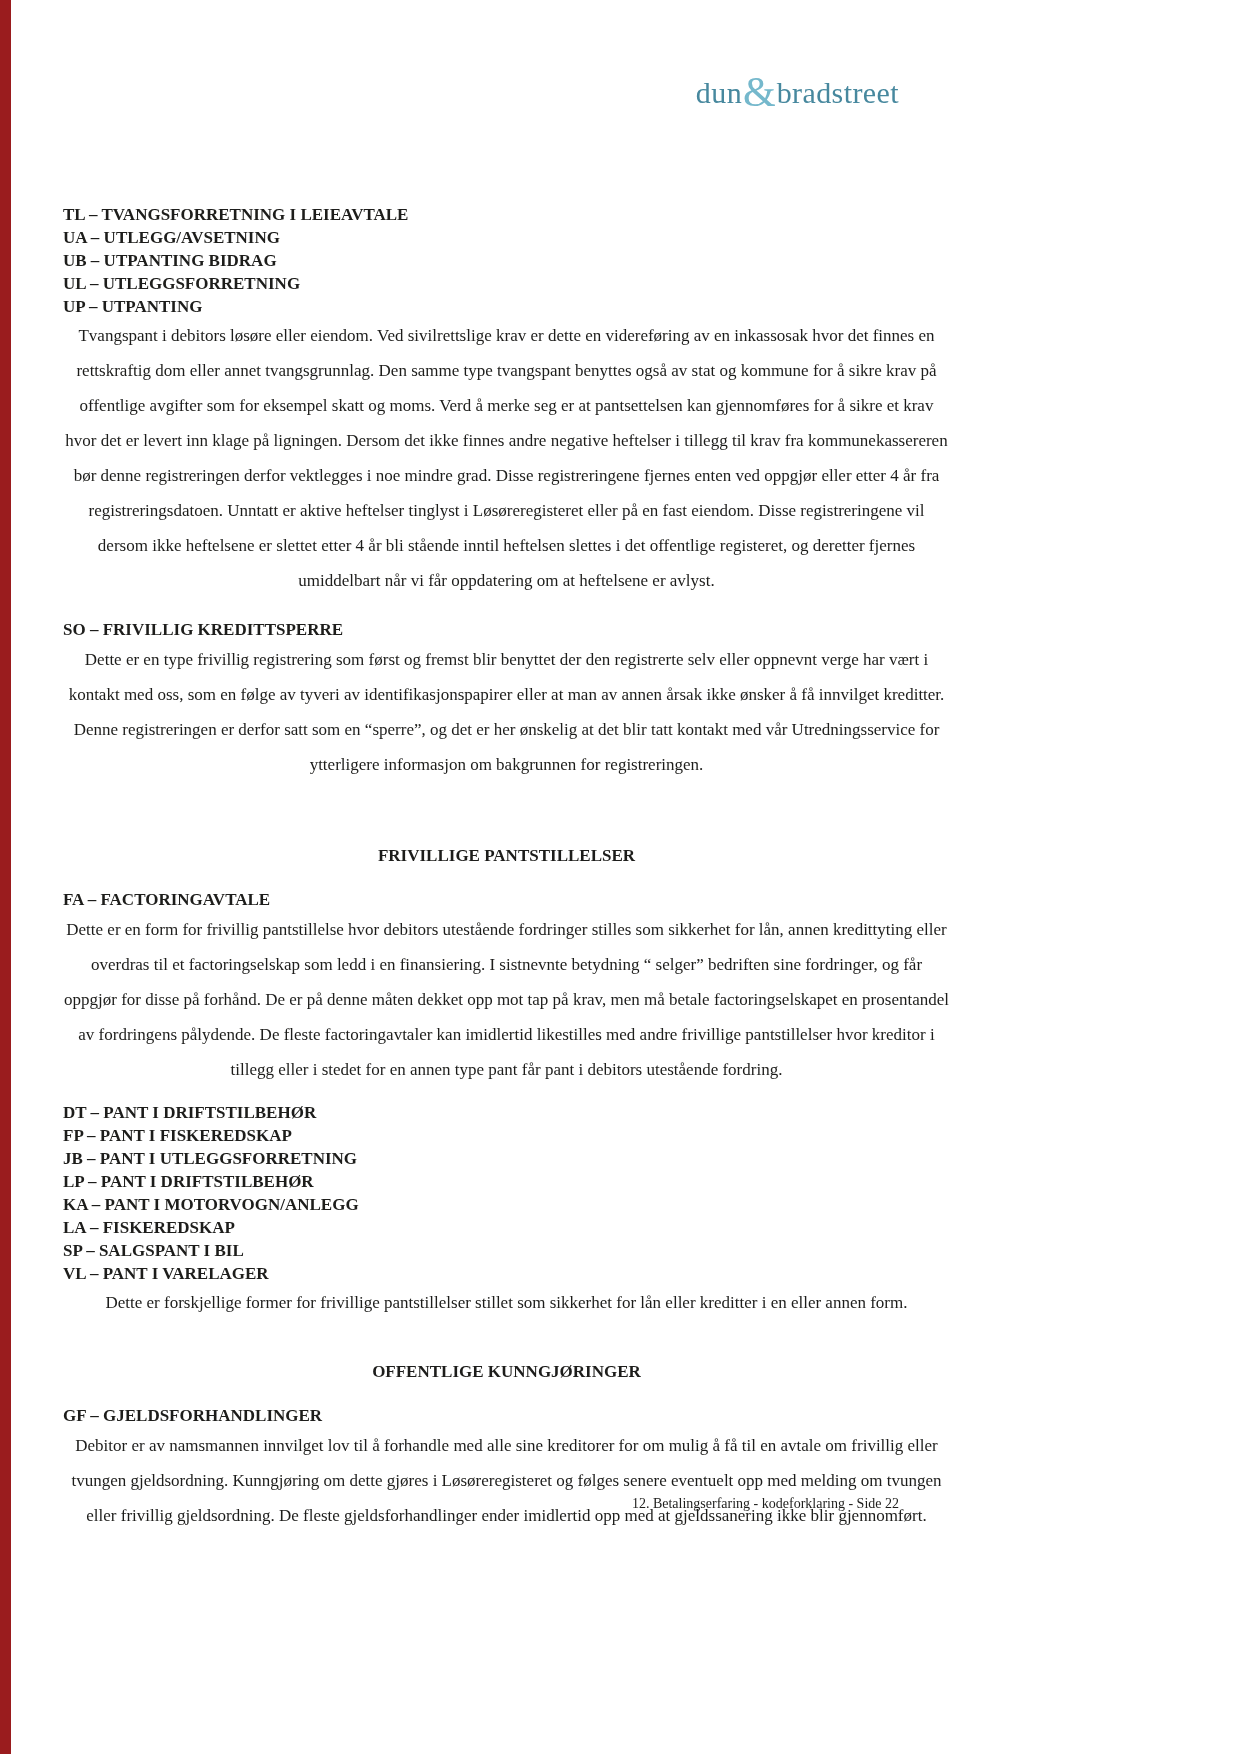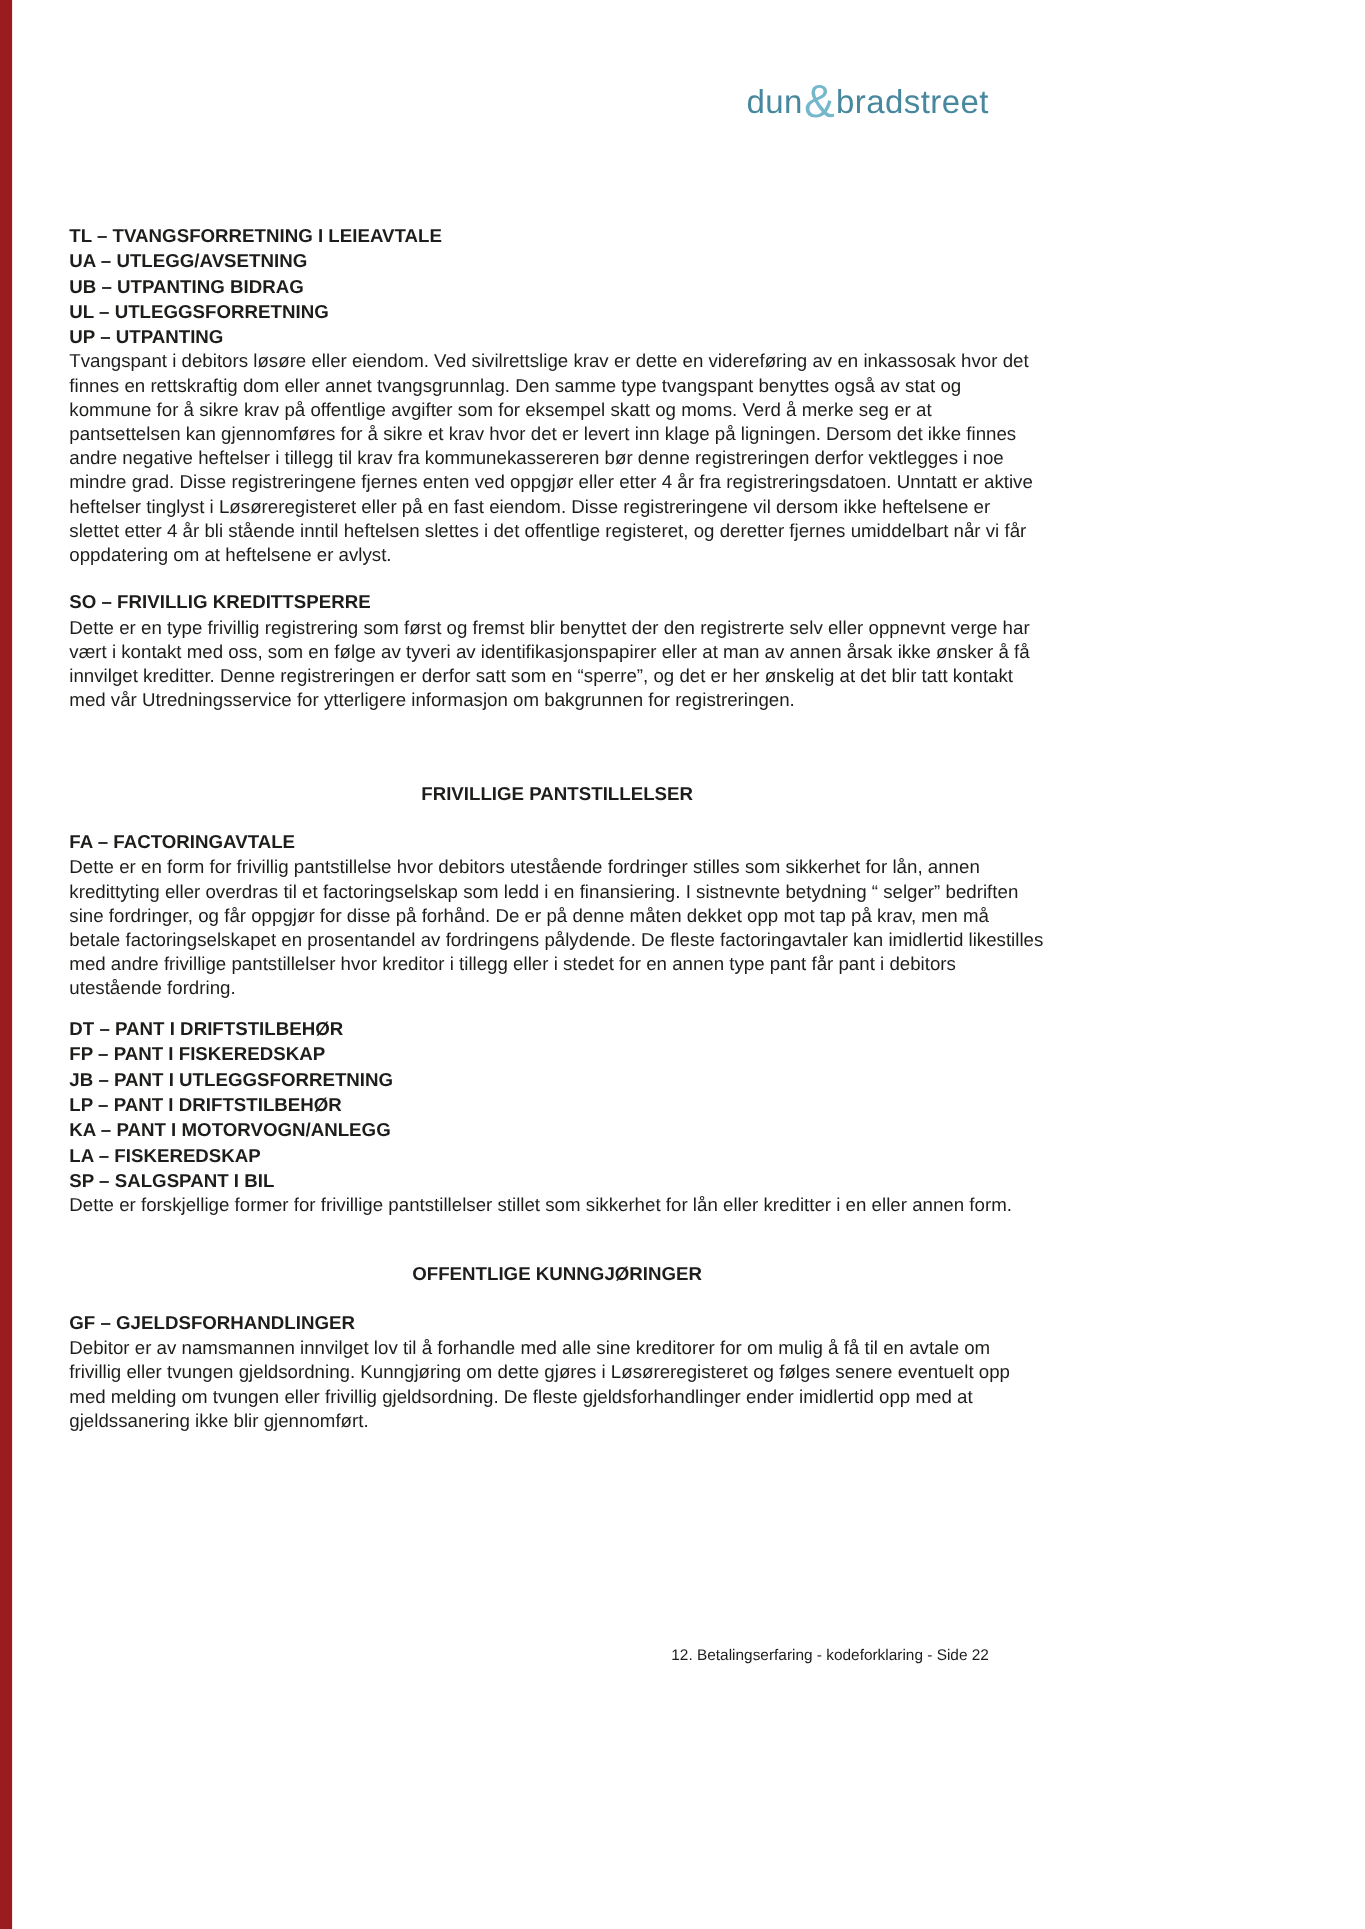--- a/index.html
+++ b/index.html
@@ -2,21 +2,21 @@
 <html><head>
 <meta charset="utf-8">
 <style>
   * { box-sizing: border-box; }
   html, body { margin: 0; padding: 0; background: #ffffff; }
   .page {
     position: relative;
     width: 1192px;
     height: 1754px;
     background: #ffffff;
-    font-family: Liberation Sans, sans-serif;
+    font-family: Liberation Serif, serif;
     color: #1d1d1b;
     overflow: hidden;
   }
   .accent-bar {
     position: absolute;
     left: 0; top: 0;
     width: 11px; height: 1754px;
     background: #9a1c1e;
   }
   .header {
@@ -48,21 +48,22 @@
     font-size: 17px;
   }
   .code-list { margin: 0; }
   .code-line {
     margin: 0;
     line-height: 23px;
     font-weight: bold;
   }
   .para {
     margin: 0;
-    line-height: 22px;
+    line-height: 35px;
+    text-align: center;
   }
   .code-heading {
     margin: 20px 0 0 0;
     line-height: 24px;
     font-weight: bold;
   }
   .section-heading {
     font-weight: bold;
     line-height: 24px;
     margin: 0;
@@ -115,20 +116,21 @@
     <p class="para">Dette er en form for frivillig pantstillelse hvor debitors utestående fordringer stilles som sikkerhet for lån, annen kredittyting eller overdras til et factoringselskap som ledd i en finansiering. I sistnevnte betydning “ selger” bedriften sine fordringer, og får oppgjør for disse på forhånd. De er på denne måten dekket opp mot tap på krav, men må betale factoringselskapet en prosentandel av fordringens pålydende. De fleste factoringavtaler kan imidlertid likestilles med andre frivillige pantstillelser hvor kreditor i tillegg eller i stedet for en annen type pant får pant i debitors utestående fordring.</p>
 
     <div class="code-list mt-sm">
       <p class="code-line">DT – PANT I DRIFTSTILBEHØR</p>
       <p class="code-line">FP – PANT I FISKEREDSKAP</p>
       <p class="code-line">JB – PANT I UTLEGGSFORRETNING</p>
       <p class="code-line">LP – PANT I DRIFTSTILBEHØR</p>
       <p class="code-line">KA – PANT I MOTORVOGN/ANLEGG</p>
       <p class="code-line">LA – FISKEREDSKAP</p>
       <p class="code-line">SP – SALGSPANT I BIL</p>
+      <p class="code-line">VL – PANT I VARELAGER</p>
     </div>
     <p class="para">Dette er forskjellige former for frivillige pantstillelser stillet som sikkerhet for lån eller kreditter i en eller annen form.</p>
 
     <p class="section-heading mt-lg">OFFENTLIGE KUNNGJØRINGER</p>
 
     <p class="code-heading">GF – GJELDSFORHANDLINGER</p>
     <p class="para">Debitor er av namsmannen innvilget lov til å forhandle med alle sine kreditorer for om mulig å få til en avtale om frivillig eller tvungen gjeldsordning. Kunngjøring om dette gjøres i Løsøreregisteret og følges senere eventuelt opp med melding om tvungen eller frivillig gjeldsordning. De fleste gjeldsforhandlinger ender imidlertid opp med at gjeldssanering ikke blir gjennomført.</p>
 
   </main>
 

